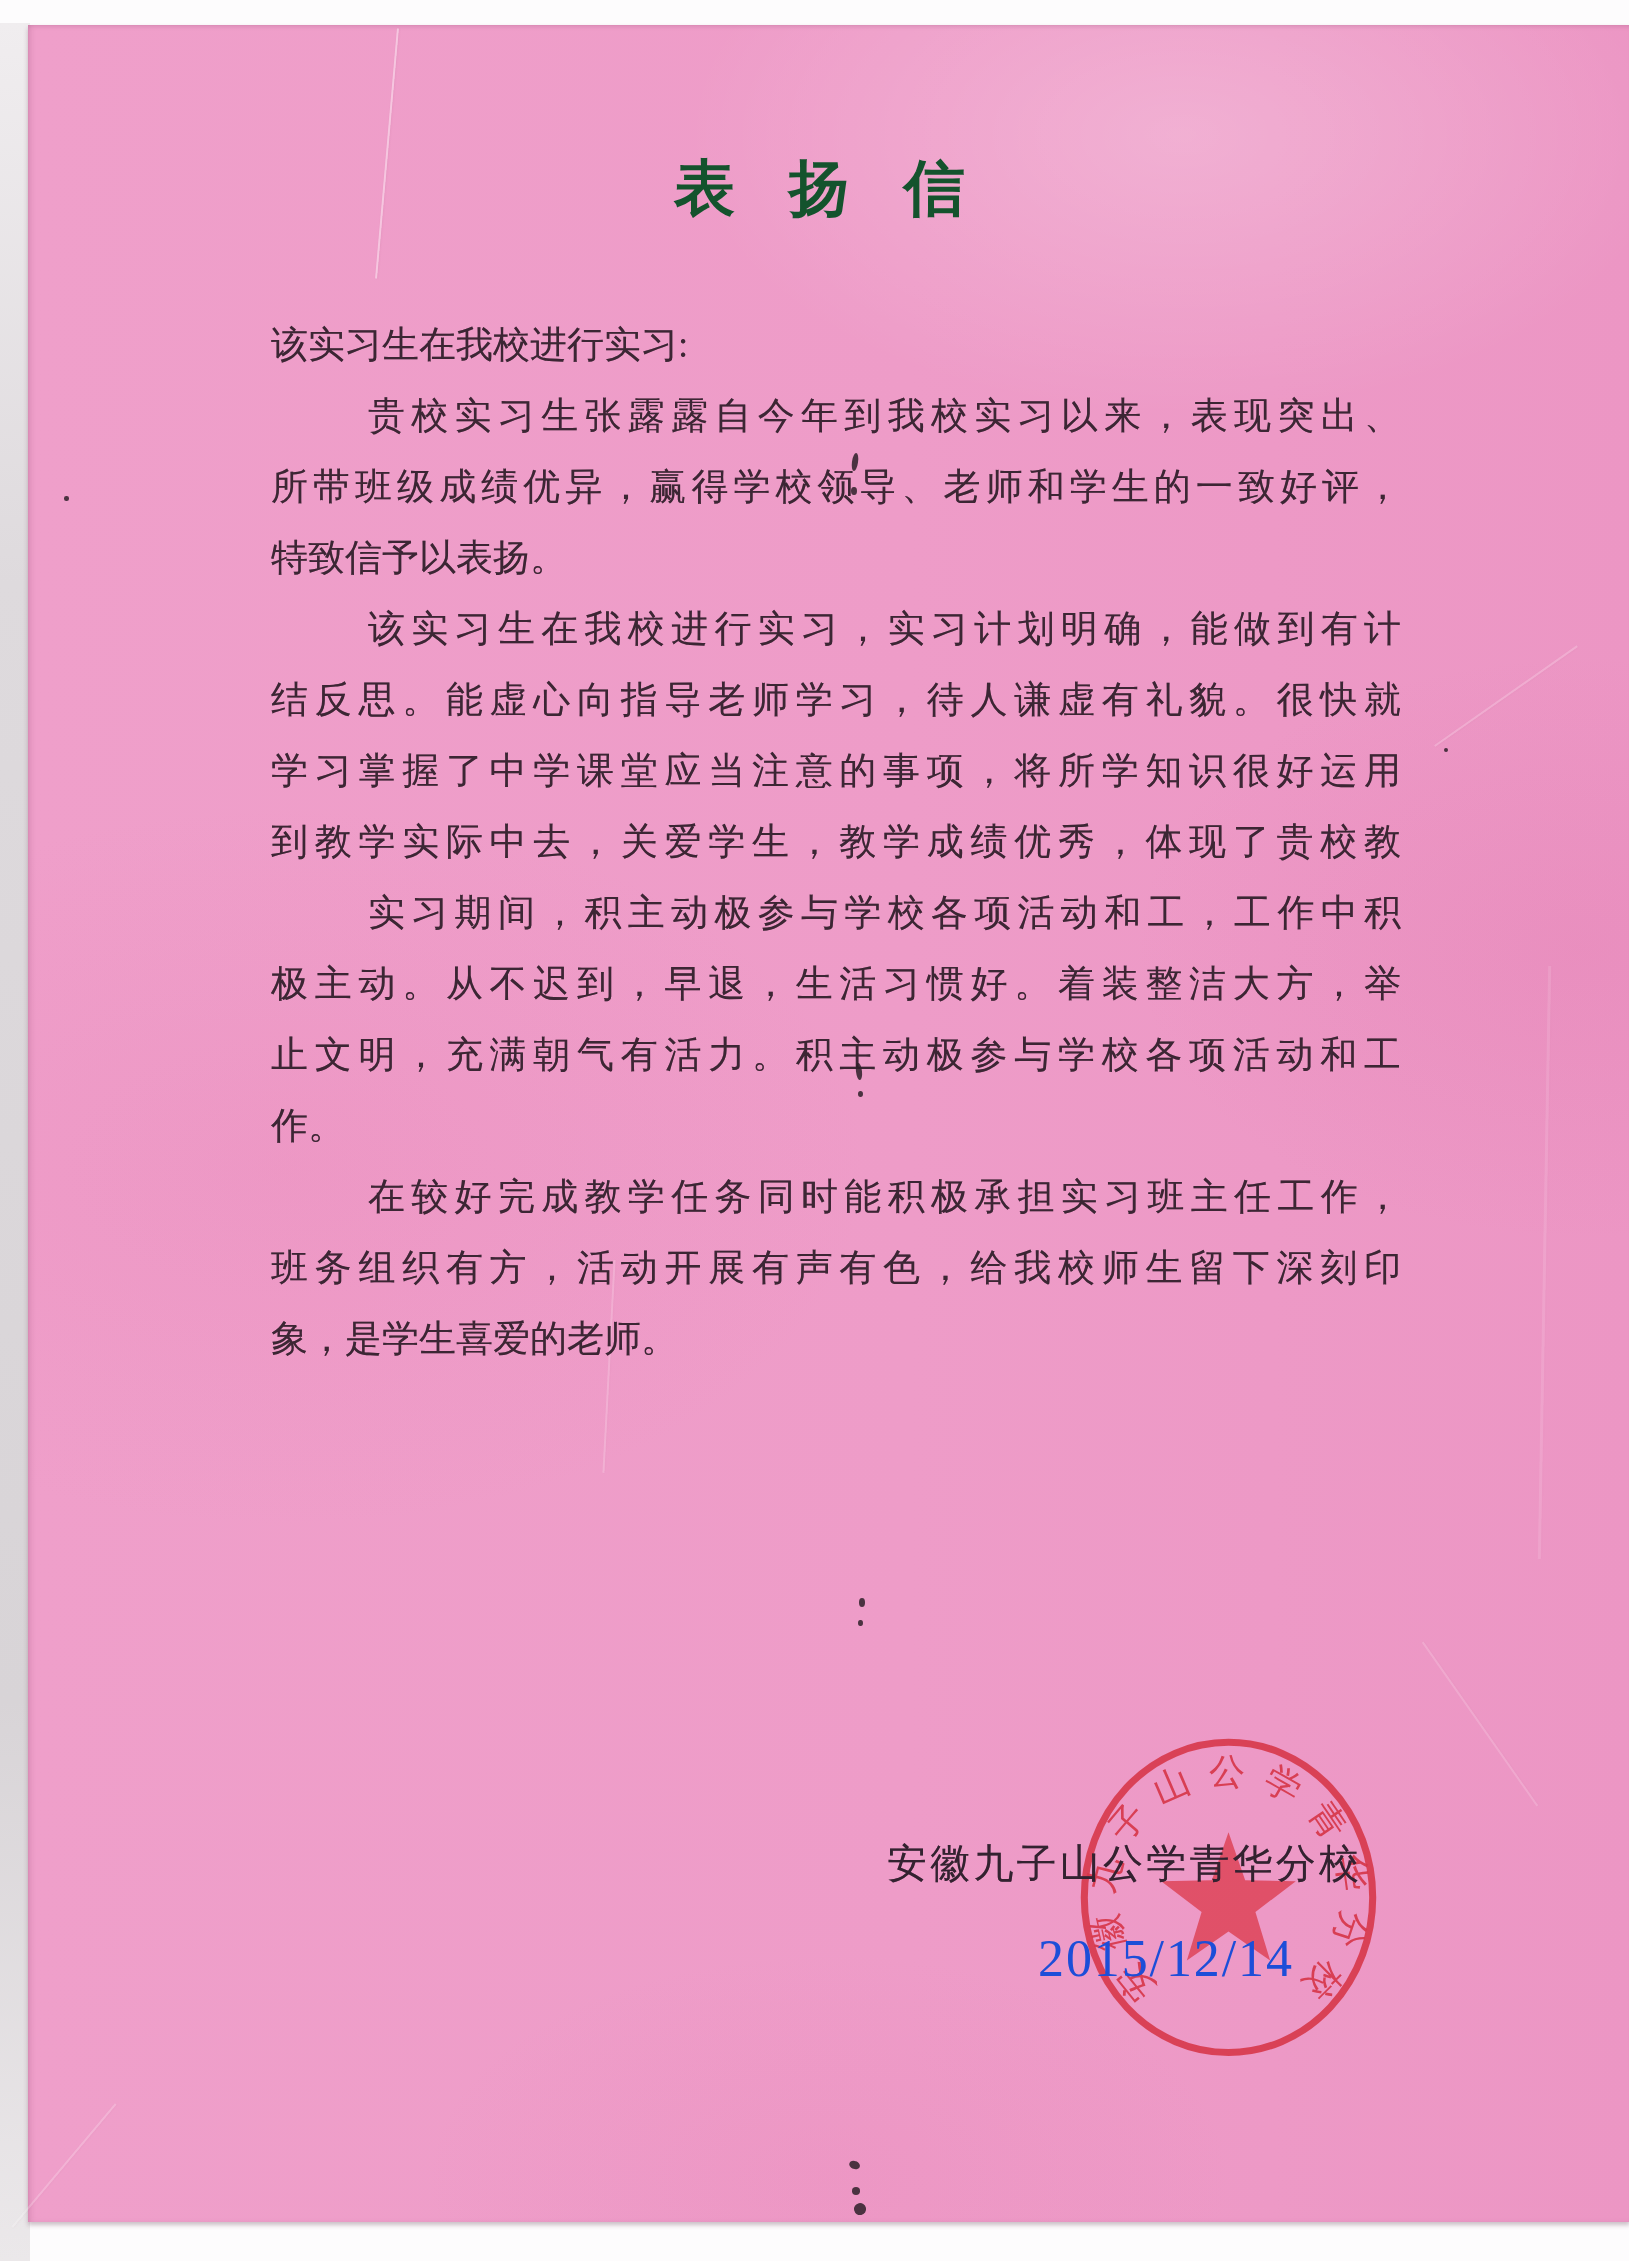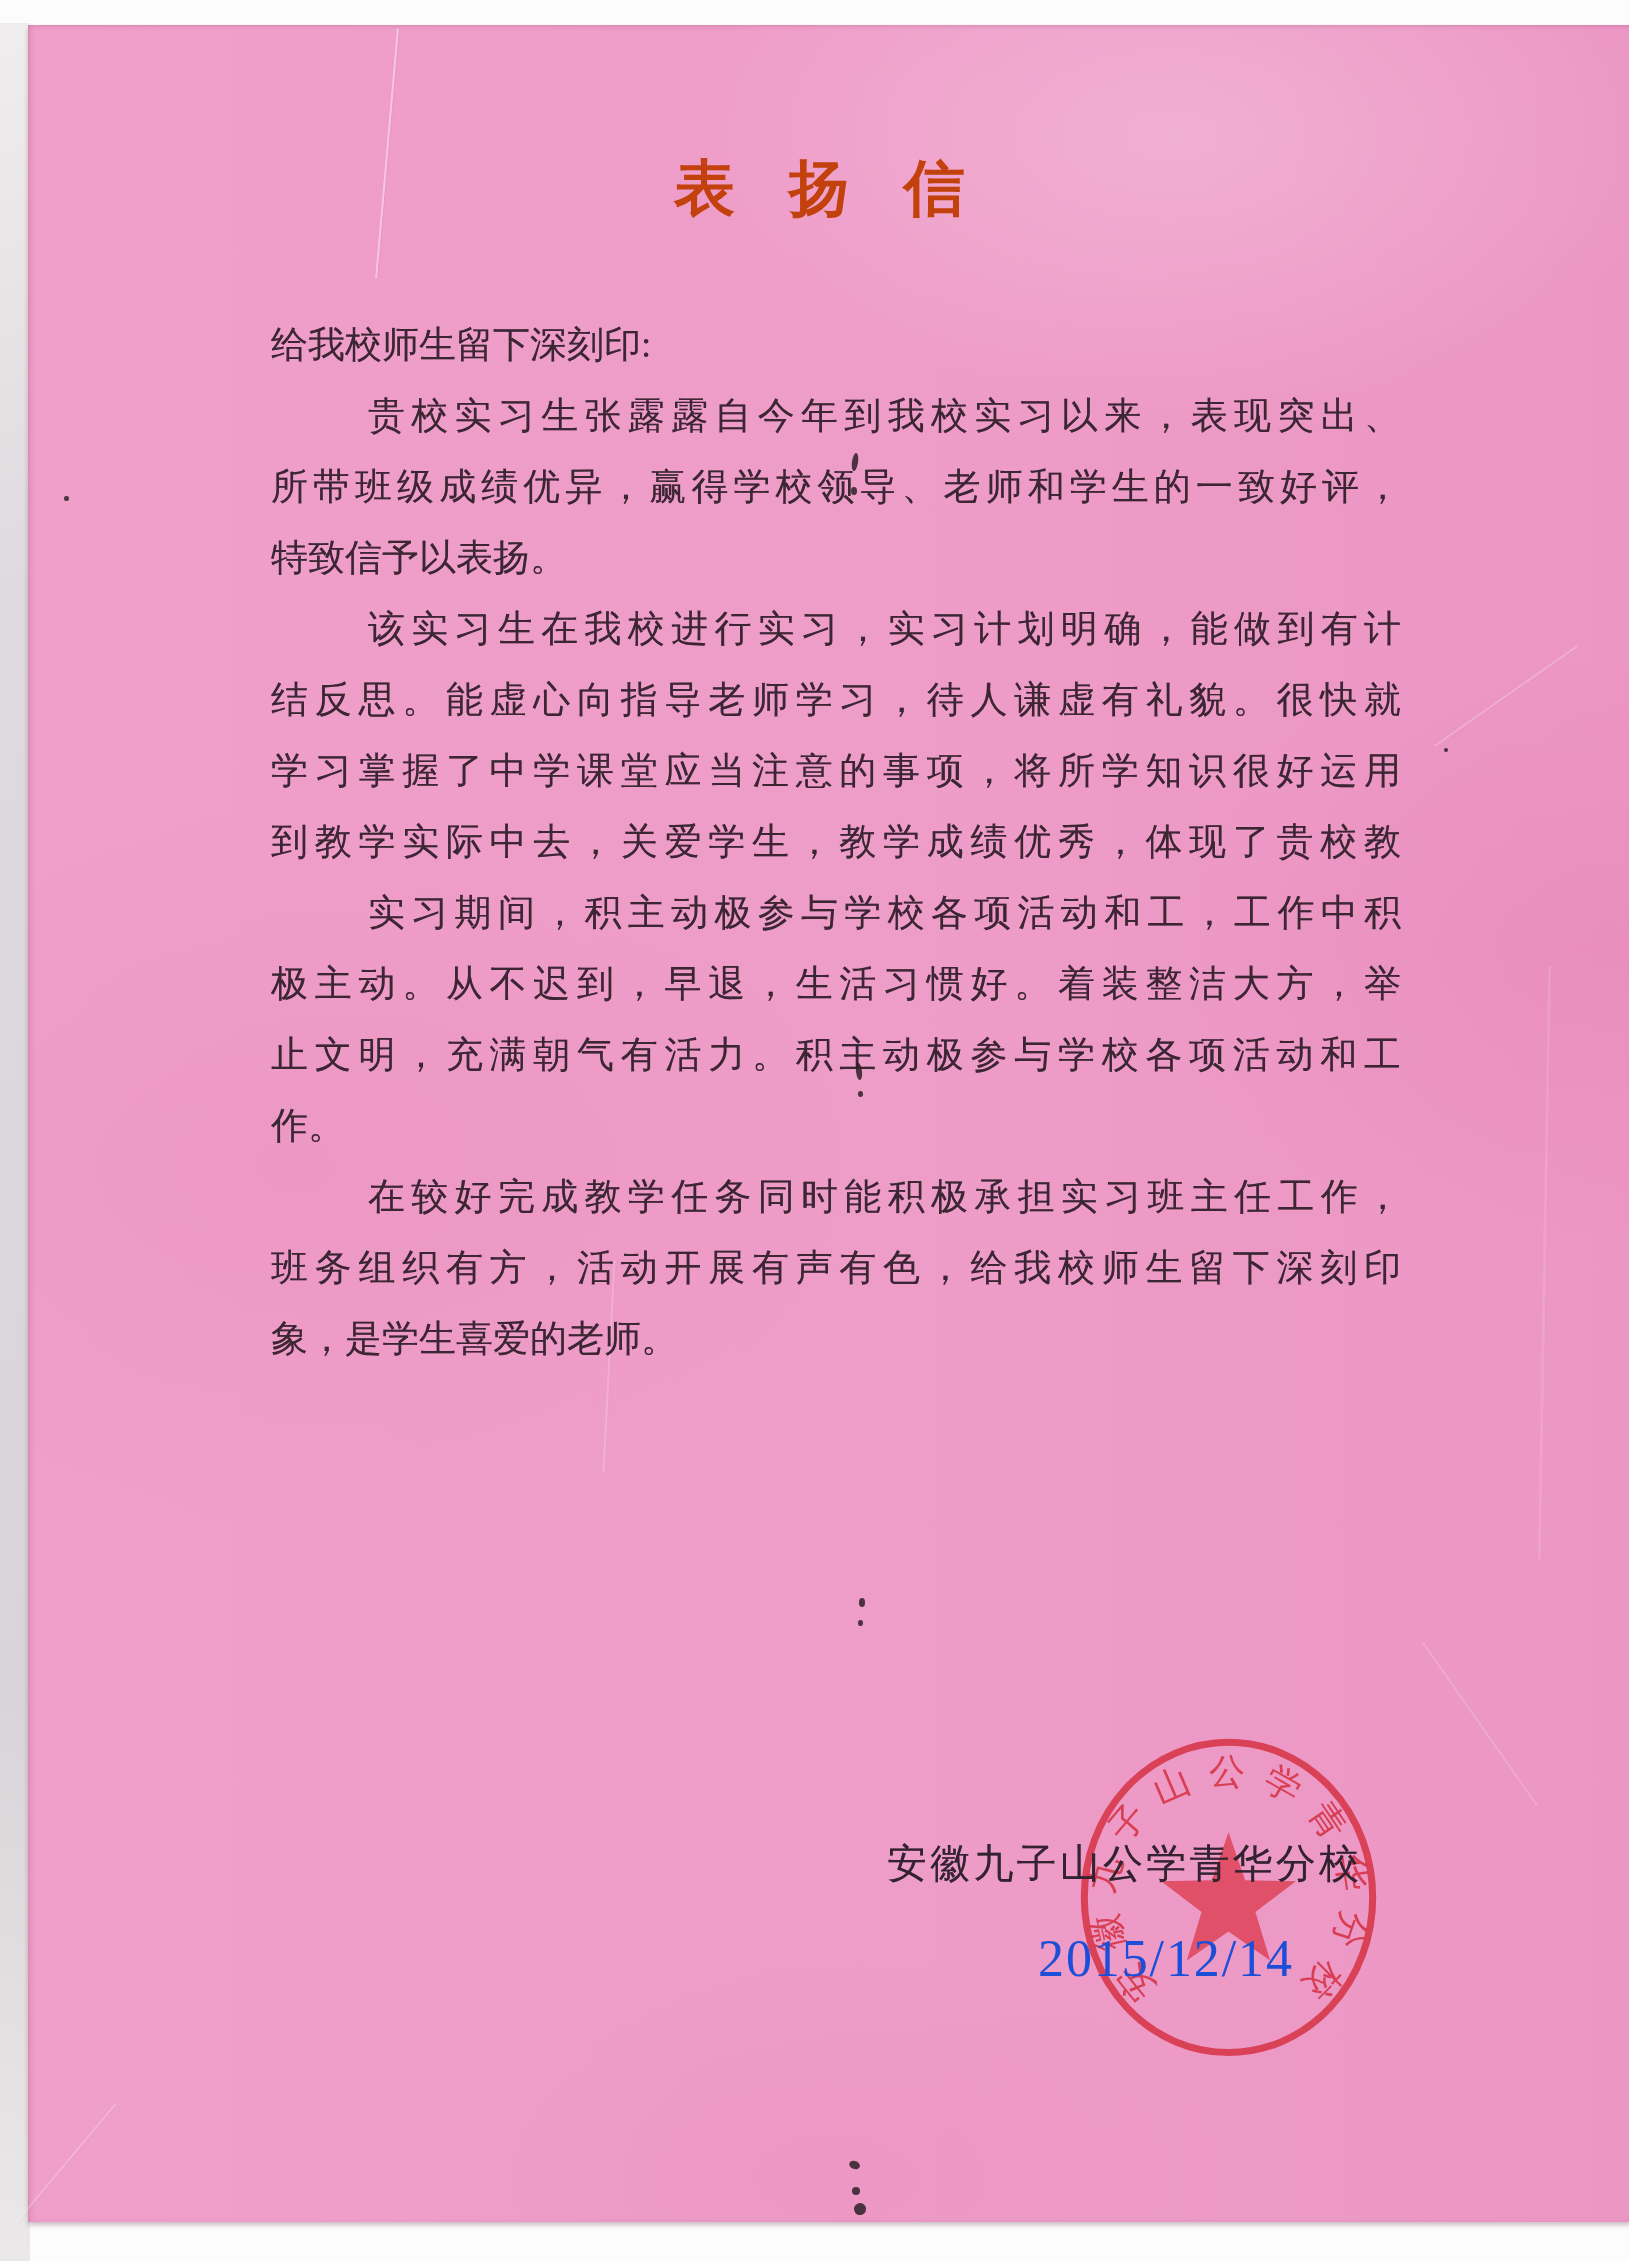--- a/index.html
+++ b/index.html
@@ -21,21 +21,21 @@
       radial-gradient(580px 322px at 50% 98%, rgba(226,112,168,.12), rgba(226,112,168,0) 70%),
       linear-gradient(90deg, #ef9fca, #ee9cc8 55%, #ec96c4);
     box-shadow: 0 2.6px 4.5px rgba(110,75,95,.35), inset 4.5px 0 6.4px -3.2px rgba(130,65,100,.28),
                 inset 0 3.9px 5.2px -3.2px rgba(130,65,100,.22);
   }
   .crease { position:absolute; background:rgba(255,255,255,.42);
             box-shadow:0.6px 0 1.9px rgba(150,70,110,.10); }
   .title {
     position:absolute; left:28px; top:148px; width:1602px;
     text-align:center; font-size:61px; font-weight:bold;
-    letter-spacing:19.3px; color:#c2410c;
+    letter-spacing:19.3px; color:#14532d;
   }
   .bodytext {
     position:absolute; left:271px; top:309px; width:1130px;
     font-size:37px; line-height:71px; color:#3c2634;
     text-shadow:0 0 0.6px rgba(60,38,52,.45);
   }
   .line { white-space:nowrap; }
   .fill { white-space:normal; text-align:justify; text-align-last:justify; text-justify:inter-character; }
   .indent { text-indent:97px; }
   .sig-name {
@@ -63,21 +63,21 @@
     <div class="crease" style="left:1477px; top:584px; width:1.9px; height:174px; transform:rotate(55deg); opacity:.5;"></div>
     <div class="crease" style="left:580px; top:1235px; width:1.9px; height:213px; transform:rotate(3deg); opacity:.45;"></div>
     <div class="crease" style="left:1515px; top:941px; width:2.6px; height:593px; transform:rotate(1deg); opacity:.28;"></div>
     <div class="crease" style="left:1451px; top:1599px; width:1.9px; height:200px; transform:rotate(-35deg); opacity:.4;"></div>
     <div class="crease" style="left:35px; top:2060px; width:1.9px; height:161px; transform:rotate(40deg); opacity:.5;"></div>
   </div>
 
   <div class="title">表 扬 信</div>
 
   <div class="bodytext">
-    <div class="line">给我校师生留下深刻印:</div>
+    <div class="line">该实习生在我校进行实习:</div>
     <div class="line fill indent">贵校实习生张露露自今年到我校实习以来，表现突出、</div>
     <div class="line fill">所带班级成绩优异，赢得学校领导、老师和学生的一致好评，</div>
     <div class="line">特致信予以表扬。</div>
     <div class="line fill indent">该实习生在我校进行实习，实习计划明确，能做到有计</div>
     <div class="line fill">结反思。能虚心向指导老师学习，待人谦虚有礼貌。很快就</div>
     <div class="line fill">学习掌握了中学课堂应当注意的事项，将所学知识很好运用</div>
     <div class="line fill">到教学实际中去，关爱学生，教学成绩优秀，体现了贵校教</div>
     <div class="line fill indent">实习期间，积主动极参与学校各项活动和工，工作中积</div>
     <div class="line fill">极主动。从不迟到，早退，生活习惯好。着装整洁大方，举</div>
     <div class="line fill">止文明，充满朝气有活力。积主动极参与学校各项活动和工</div>

